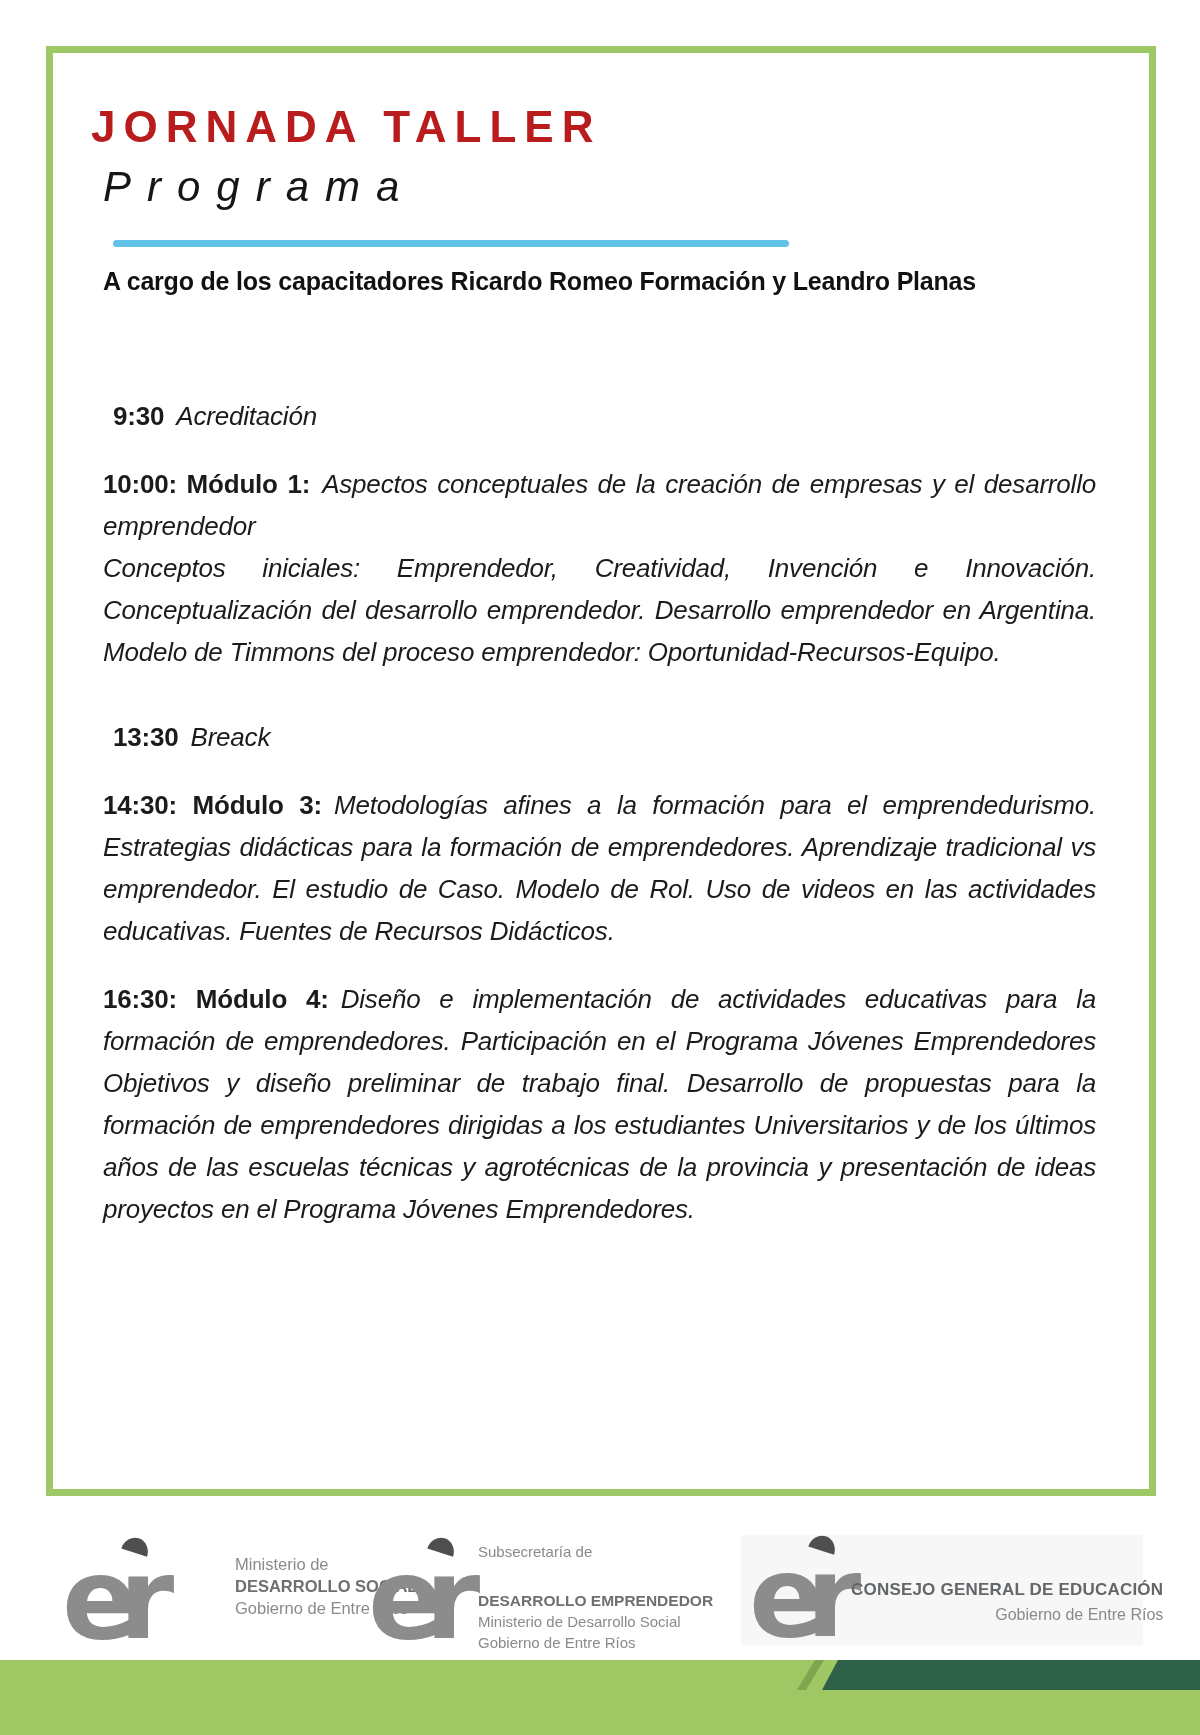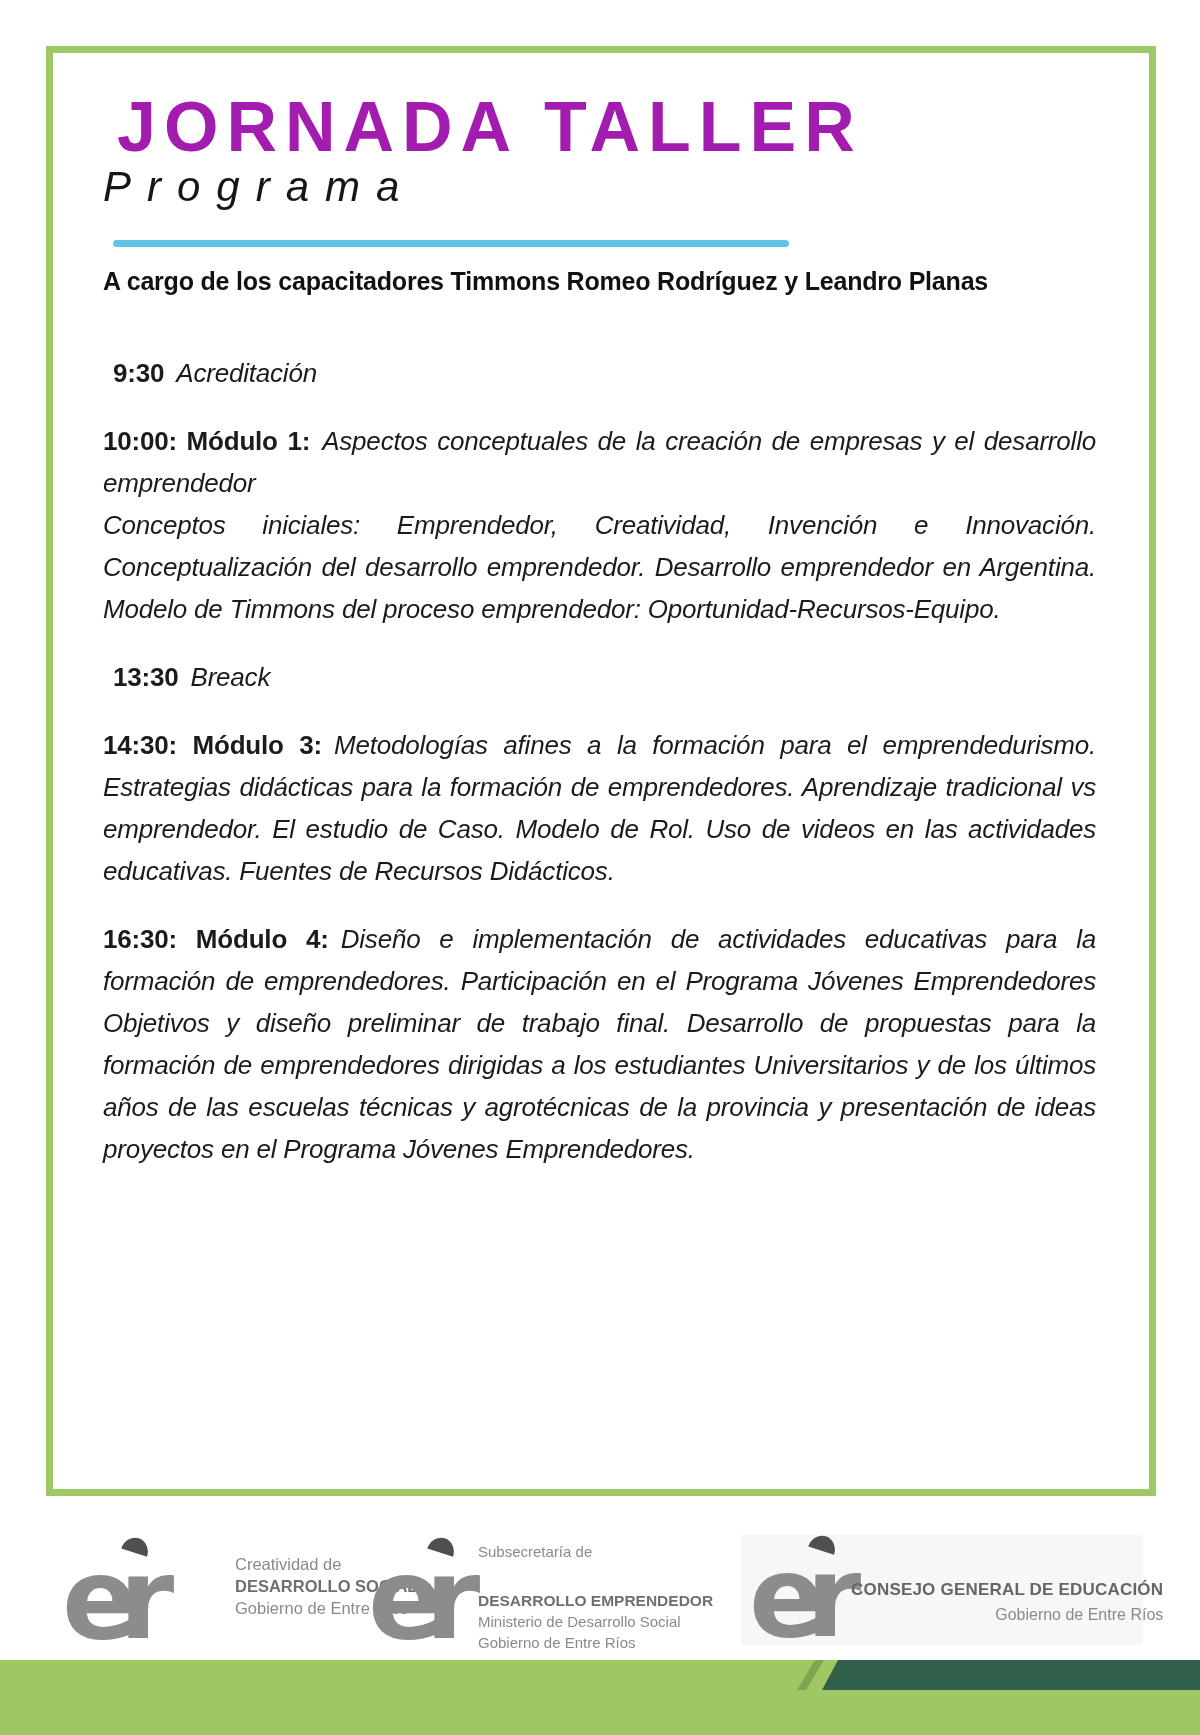--- a/index.html
+++ b/index.html
@@ -17,27 +17,27 @@
   .frame {
     position: absolute;
     left: 46px; top: 46px;
     width: 1110px; height: 1450px;
     border: 7px solid #9ec765;
     box-sizing: border-box;
   }
   
   .title {
     position: absolute;
-    left: 117px; top: 96px;
+    left: 91px; top: 96px;
     margin: 0;
-    font-size: 70px;
+    font-size: 44px;
     line-height: 62px;
     font-weight: 800;
     letter-spacing: 8px;
-    color: #a21caf;
+    color: #b91c1c;
     white-space: nowrap;
   }
   .subtitle {
     position: absolute;
     left: 103px; top: 160px;
     font-size: 42px;
     line-height: 54px;
     font-style: italic;
     font-weight: 400;
     letter-spacing: 16px;
@@ -71,21 +71,21 @@
   }
   .block { margin: 0 0 26px 0; }
   .block p {
     margin: 0;
     font-size: 26px;
     line-height: 42px;
     text-align: justify;
     letter-spacing: -0.2px;
     color: #1b1b1b;
   }
-  .block.short { padding-left: 10px; }
+  .block.short { padding-left: 10px; margin-top: 43px; }
   .block.short p { text-align: left; }
   .time { font-weight: 700; font-style: normal; margin-right: 12px; }
   .desc { font-style: italic; }
   
   .logo-group { position: absolute; }
   .er {
     position: absolute;
     width: 112px; height: 100px;
   }
   .er-glyph {
@@ -147,21 +147,21 @@
 </head>
 <body>
 
 <div class="page">
 
   <div class="frame"></div>
 
   <h1 class="title">JORNADA TALLER</h1>
   <div class="subtitle">Programa</div>
   <div class="blue-rule"></div>
-  <p class="intro">A cargo de los capacitadores Timmons Romeo Rodríguez y Leandro Planas</p>
+  <p class="intro">A cargo de los capacitadores Ricardo Romeo Formación y Leandro Planas</p>
 
   <div class="schedule">
 
     <div class="block short">
       <p><b class="time">9:30</b><i class="desc">Acreditación</i></p>
     </div>
 
     <div class="block">
       <p><b class="time">10:00: Módulo 1:</b><i class="desc">Aspectos conceptuales de la creación de empresas y el desarrollo emprendedor</i></p>
       <p><i class="desc">Conceptos iniciales: Emprendedor, Creatividad, Invención e Innovación. Conceptualización del desarrollo emprendedor. Desarrollo emprendedor en Argentina. Modelo de Timmons del proceso emprendedor: Oportunidad-Recursos-Equipo.</i></p>
@@ -183,21 +183,21 @@
     </div>
 
   </div>
 
   <div class="logo-group logo1" style="left:62px; top:1540px; width:360px; height:110px;">
     <span class="er">
       <span class="er-glyph">er</span>
       <span class="er-dot"></span>
     </span>
     <div class="logo-text">
-      <div class="llight">Creatividad de</div>
+      <div class="llight">Ministerio de</div>
       <div class="lbold">DESARROLLO SOCIAL</div>
       <div class="llight">Gobierno de Entre Ríos</div>
     </div>
   </div>
 
   <div class="logo-group logo2" style="left:368px; top:1540px; width:340px; height:110px;">
     <span class="er">
       <span class="er-glyph">er</span>
       <span class="er-dot"></span>
     </span>

